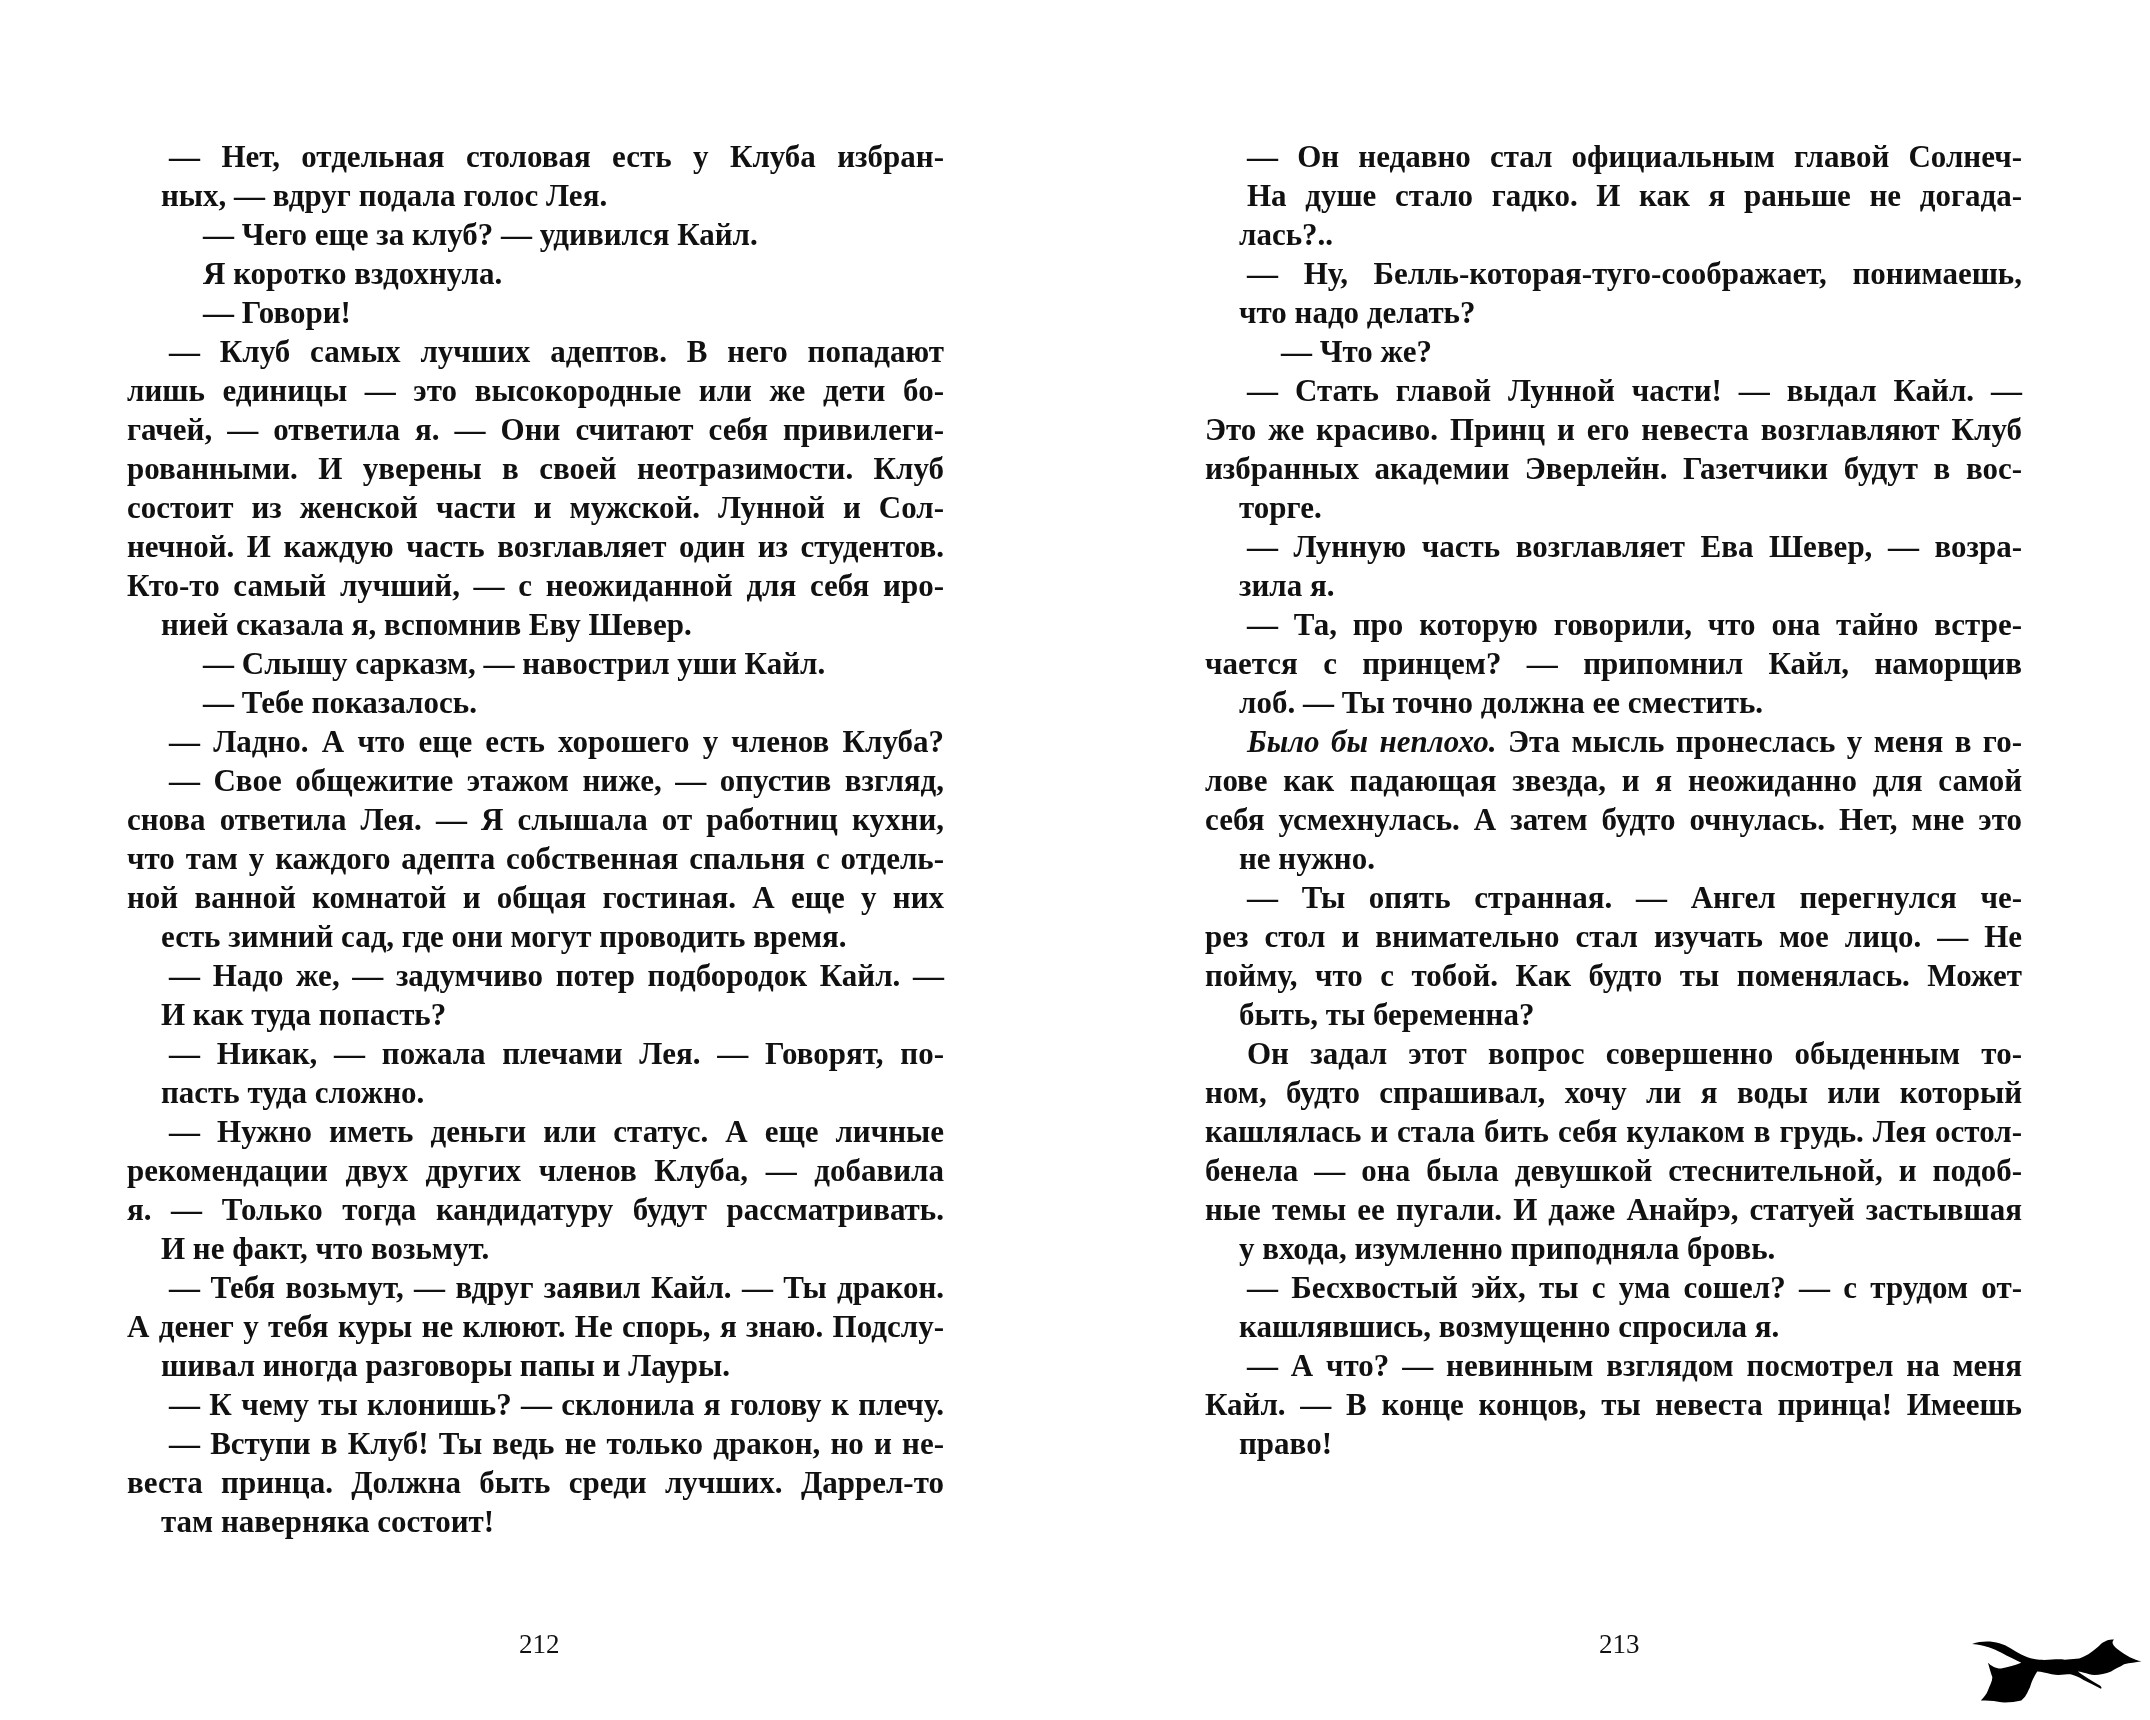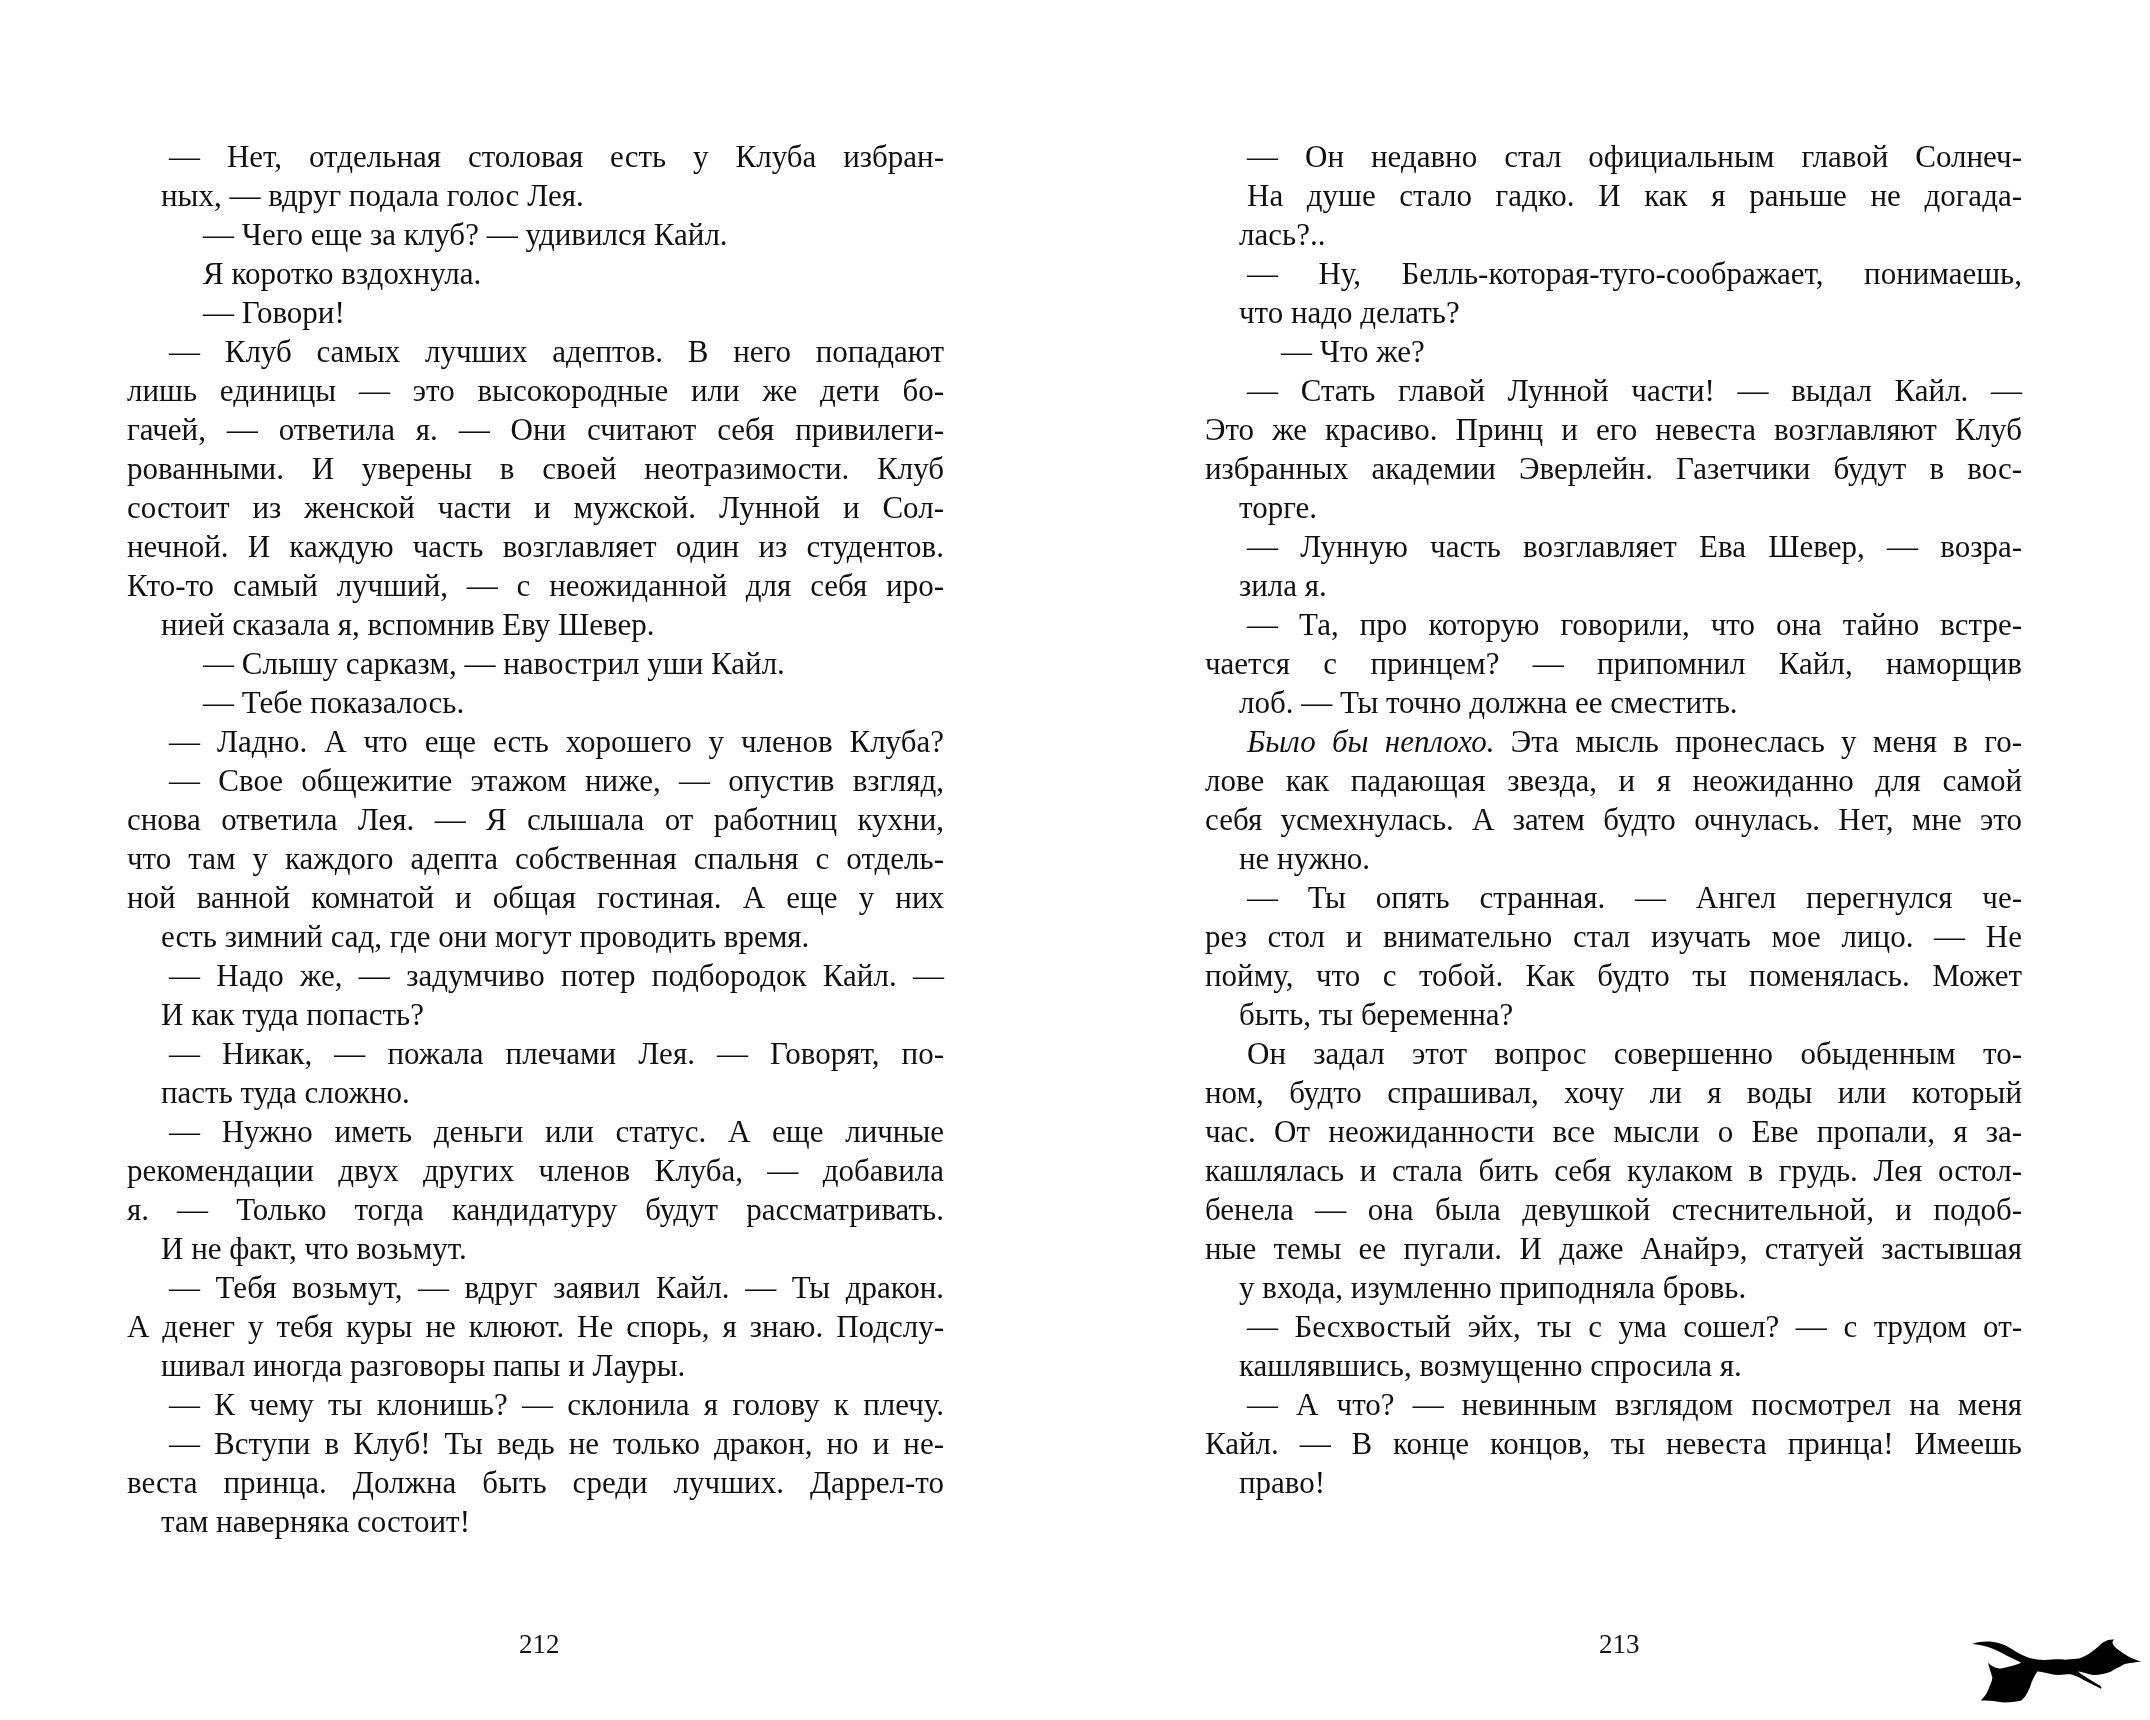--- a/index.html
+++ b/index.html
@@ -1,20 +1,20 @@
 <!DOCTYPE html>
 <html style="font-size:11.7px"><head>
 <meta charset="utf-8">
 <style>
   html, body { margin: 0; padding: 0; background: #ffffff; }
   body { width: 2151px; height: 1720px; position: relative; overflow: hidden; color: #111111; }
   .page { position: absolute; top: 0; height: 1720px; }
   .page-left { left: 0; width: 1075px; }
   .page-right { left: 1075px; width: 1076px; }
-  .text-block { position: absolute; top: 137px; width: 817px; }
+  .text-block { position: absolute; top: 137px; width: 817px; font-weight: bold; }
   .page-left .text-block { left: 127px; }
   .page-right .text-block { left: 130px; }
   .line {
     font-family: "Liberation Serif", "DejaVu Serif", serif;
     font-size: 31px;
     line-height: 39px;
     height: 39px;
     white-space: nowrap;
     text-align: justify;
     text-align-last: justify;
@@ -97,21 +97,20 @@
       <div class="line indent"><span class="it">Было бы неплохо.</span><span> Эта мысль пронеслась у меня в го-</span></div>
       <div class="line"><span>лове как падающая звезда, и я неожиданно для самой</span></div>
       <div class="line"><span>себя усмехнулась. А затем будто очнулась. Нет, мне это</span></div>
       <div class="line last"><span>не нужно.</span></div>
       <div class="line indent"><span>— Ты опять странная. — Ангел перегнулся че-</span></div>
       <div class="line"><span>рез стол и внимательно стал изучать мое лицо. — Не</span></div>
       <div class="line"><span>пойму, что с тобой. Как будто ты поменялась. Может</span></div>
       <div class="line last"><span>быть, ты беременна?</span></div>
       <div class="line indent"><span>Он задал этот вопрос совершенно обыденным то-</span></div>
       <div class="line"><span>ном, будто спрашивал, хочу ли я воды или который</span></div>
-      <div class="line"><span>час. От неожиданности все мысли о Еве пропали, я за-</span></div>
       <div class="line"><span>кашлялась и стала бить себя кулаком в грудь. Лея остол-</span></div>
       <div class="line"><span>бенела — она была девушкой стеснительной, и подоб-</span></div>
       <div class="line"><span>ные темы ее пугали. И даже Анайрэ, статуей застывшая</span></div>
       <div class="line last"><span>у входа, изумленно приподняла бровь.</span></div>
       <div class="line indent"><span>— Бесхвостый эйх, ты с ума сошел? — с трудом от-</span></div>
       <div class="line last"><span>кашлявшись, возмущенно спросила я.</span></div>
       <div class="line indent"><span>— А что? — невинным взглядом посмотрел на меня</span></div>
       <div class="line"><span>Кайл. — В конце концов, ты невеста принца! Имеешь</span></div>
       <div class="line last"><span>право!</span></div>
     </div>

